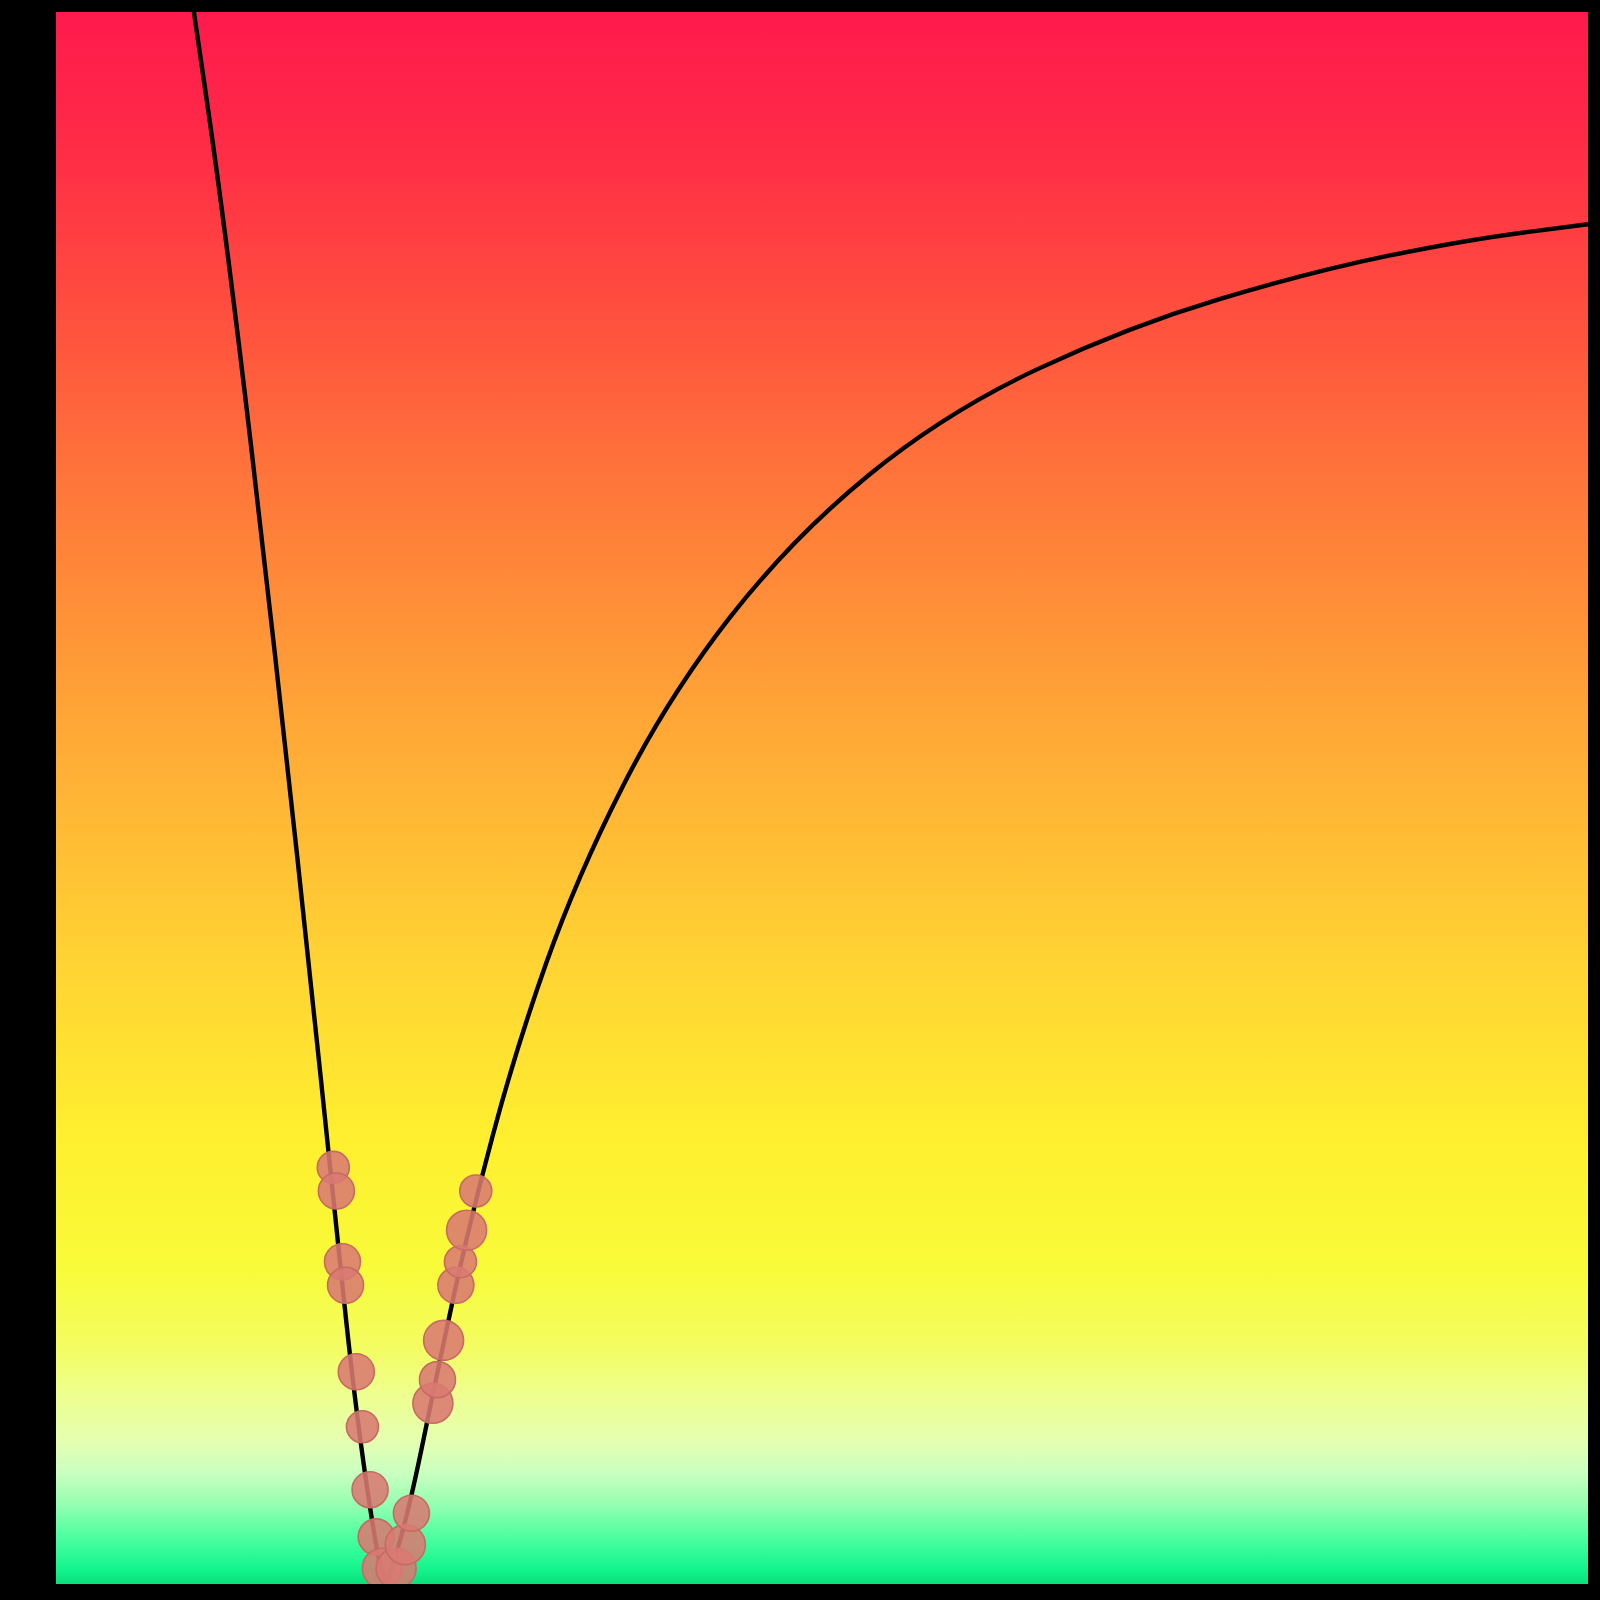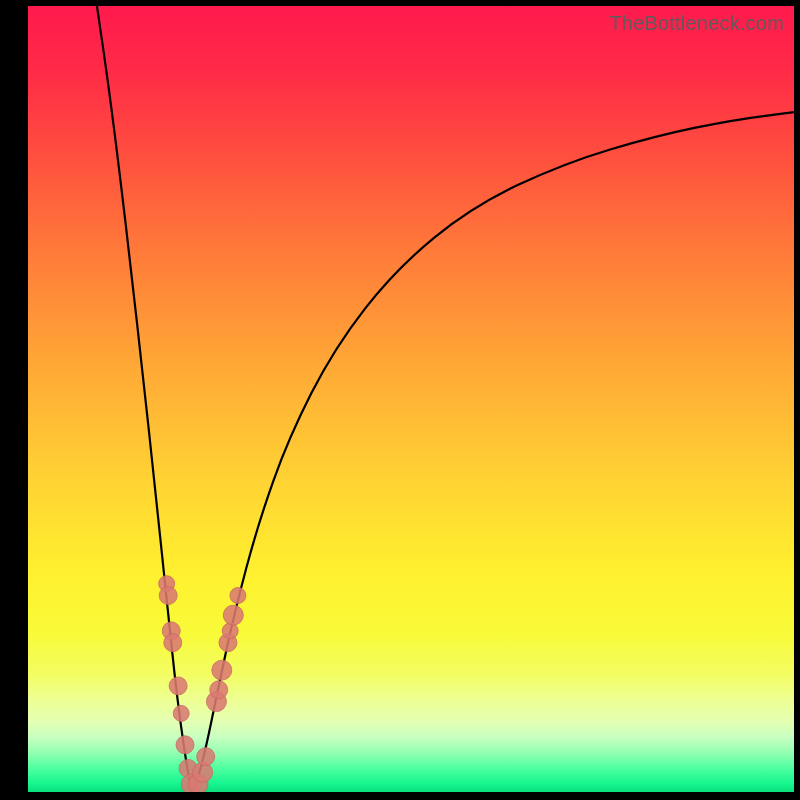--- a/index.html
+++ b/index.html
@@ -55,21 +55,20 @@
     fill: #d97a72;
     fill-opacity: 0.88;
     stroke: #c66a63;
     stroke-width: 0.8;
   }
 </style>
 </head>
 <body>
 
 <div class="frame">
-  <div class="watermark">TheBottleneck.com</div>
 
   <svg class="curves" width="766" height="786" viewBox="0 0 766 786">
     <path id="left-branch-path" fill="none" stroke="#000" stroke-width="2.2" d="M 68.94 0.00 Q 68.94 0.00 74.69 39.30 Q 80.43 78.60 86.17 123.80 Q 91.92 168.99 97.67 218.12 Q 103.41 267.24 109.16 318.33 Q 114.90 369.42 120.64 422.47 Q 126.39 475.53 132.13 530.55 Q 137.88 585.57 143.63 640.59 Q 149.37 695.61 155.12 734.91 Q 160.86 774.21 163.16 780.11 T 165.46 786.00"></path>
     <path id="right-branch-path" fill="none" stroke="#000" stroke-width="2.2" d="M 165.46 786.00 Q 165.46 786.00 170.82 768.32 Q 176.18 750.63 183.84 713.30 Q 191.50 675.96 199.16 640.59 Q 206.82 605.22 218.31 561.99 Q 229.80 518.76 245.12 475.53 Q 260.44 432.30 283.42 387.11 Q 306.40 341.91 337.04 302.61 Q 367.68 263.31 405.98 231.87 Q 444.28 200.43 490.24 178.81 Q 536.20 157.20 582.16 143.44 Q 628.12 129.69 666.42 121.83 Q 704.72 113.97 735.36 110.04 T 766.00 106.11"></path>
     <g id="beads">
         <circle cx="138.65" cy="577.71" r="8" class="bead"></circle>
         <circle cx="140.18" cy="589.50" r="9" class="bead"></circle>
         <circle cx="143.24" cy="624.87" r="9" class="bead"></circle>
         <circle cx="144.77" cy="636.66" r="9" class="bead"></circle>
         <circle cx="150.14" cy="679.89" r="9" class="bead"></circle>

